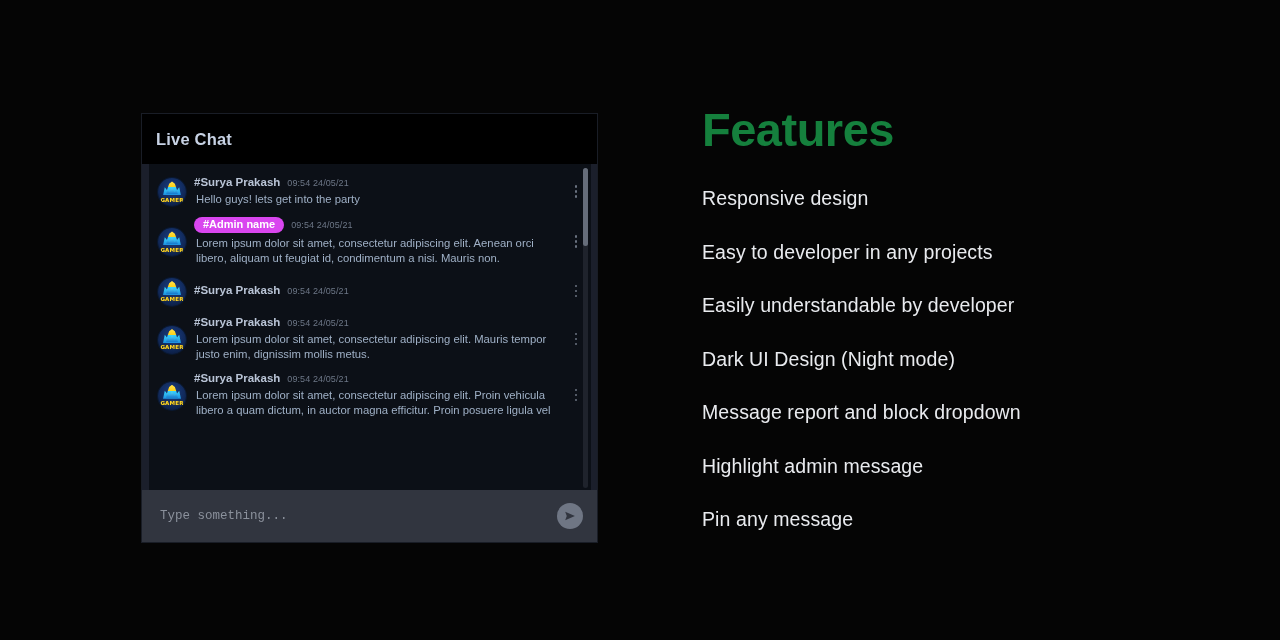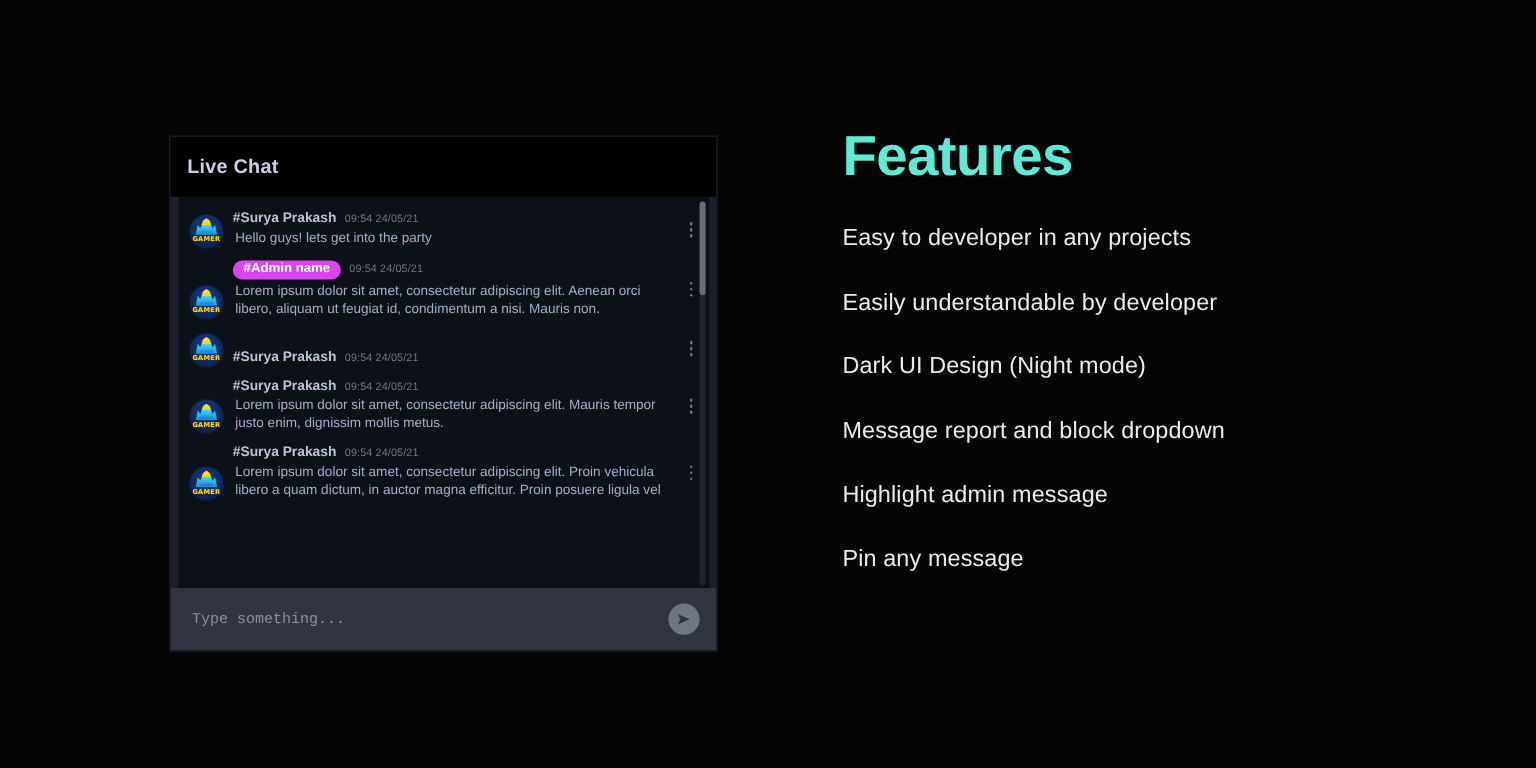--- a/index.html
+++ b/index.html
@@ -80,21 +80,21 @@
     top: 4px;
     width: 5px;
     height: 78px;
     background: #666d7a;
     border-radius: 3px;
   }
 
   
   .msg {
     display: flex;
-    align-items: flex-end;
+    align-items: center;
     padding: 5px 24px 5px 9px;
     position: relative;
   }
 
   .avatar {
     flex: 0 0 28px;
     width: 28px;
     height: 28px;
     border-radius: 50%;
     margin-top: 2px;
@@ -235,21 +235,21 @@
   
   #features {
     position: absolute;
     left: 702px;
     top: 106px;
     width: 520px;
   }
   #features-title {
     font-size: 47px;
     font-weight: 700;
-    color: #5eead4;
+    color: #15803d;
     letter-spacing: -0.5px;
     line-height: 1;
     margin-bottom: 36px;
   }
   .feature-item {
     font-size: 19.5px;
     color: #e9ebef;
     line-height: 1;
     margin-bottom: 34px;
     font-weight: 400;
@@ -374,20 +374,21 @@
             <path d="M2.5 3.2 L13.6 8 L2.5 12.8 L4.3 8 Z" fill="#31353f"></path>
           </svg>
         </span>
       </button>
     </div>
   </div>
 
   <div id="features">
     <div id="features-title">Features</div>
     <div id="features-list">
+        <div class="feature-item">Responsive design</div>
         <div class="feature-item">Easy to developer in any projects</div>
         <div class="feature-item">Easily understandable by developer</div>
         <div class="feature-item">Dark UI Design (Night mode)</div>
         <div class="feature-item">Message report and block dropdown</div>
         <div class="feature-item">Highlight admin message</div>
         <div class="feature-item last">Pin any message</div>
       </div>
   </div>
 
 </div>

